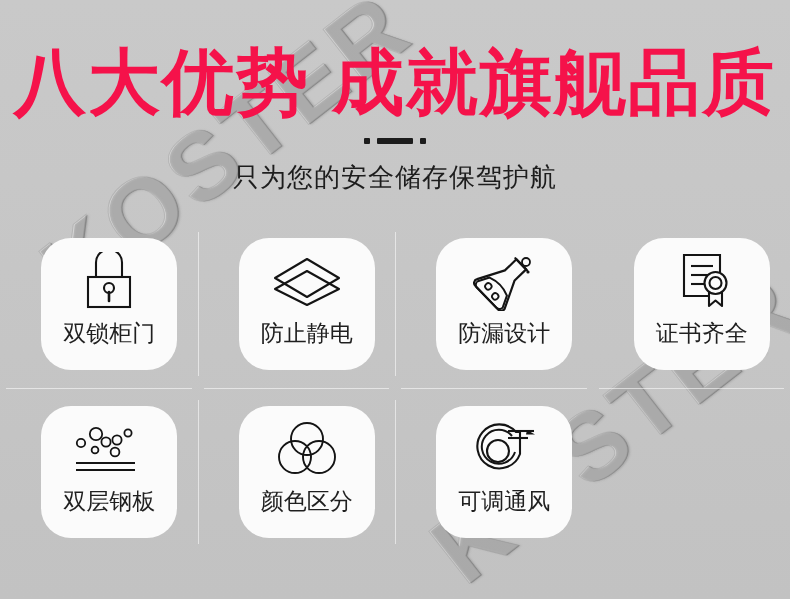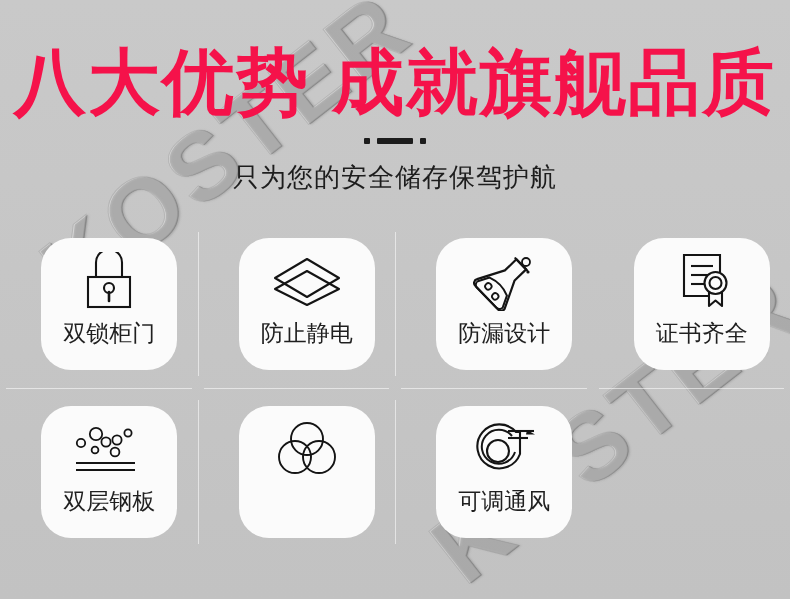--- a/index.html
+++ b/index.html
@@ -269,20 +269,21 @@
 
     <div class="cell">
       <div class="card">
         <div class="card-icon">
           <svg width="70" height="60" viewBox="0 0 70 60">
             <circle cx="35" cy="20" r="16" fill="none" stroke="#141414" stroke-width="1.9"></circle>
             <circle cx="23" cy="38" r="16" fill="none" stroke="#141414" stroke-width="1.9"></circle>
             <circle cx="47" cy="38" r="16" fill="none" stroke="#141414" stroke-width="1.9"></circle>
           </svg>
         </div>
+        <div class="card-label">颜色区分</div>
       </div>
     </div>
 
     <div class="cell no-vline">
       <div class="card">
         <div class="card-icon">
           <svg width="72" height="58" viewBox="0 0 72 58">
             <path d="M48 12 A22 22 0 1 0 52 34 L52 12 Z" fill="none" stroke="#141414" stroke-width="2.1" stroke-linejoin="round"></path>
             <path d="M44 16 A17 17 0 1 0 47 32" fill="none" stroke="#141414" stroke-width="2.0"></path>
             <circle cx="30" cy="31" r="11" fill="none" stroke="#141414" stroke-width="2.1"></circle>

